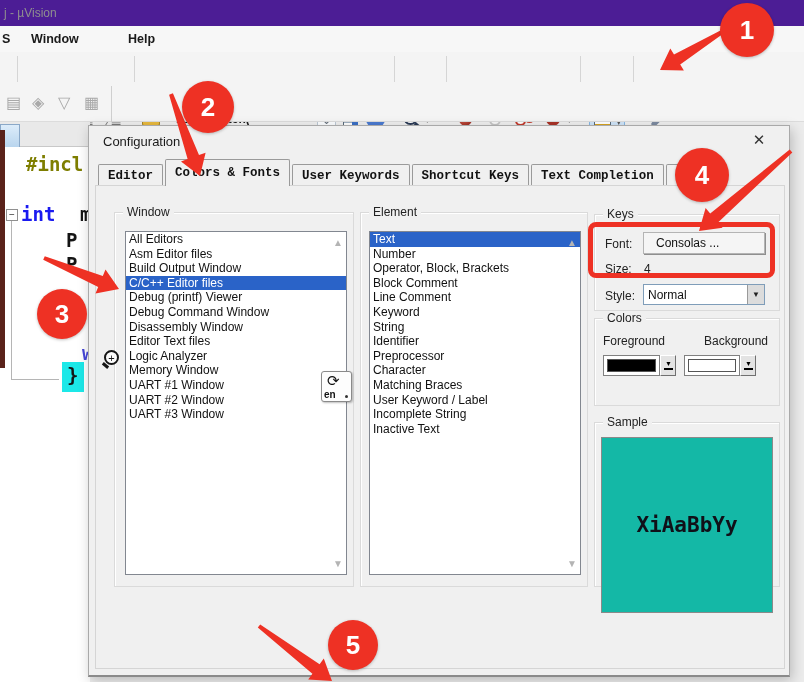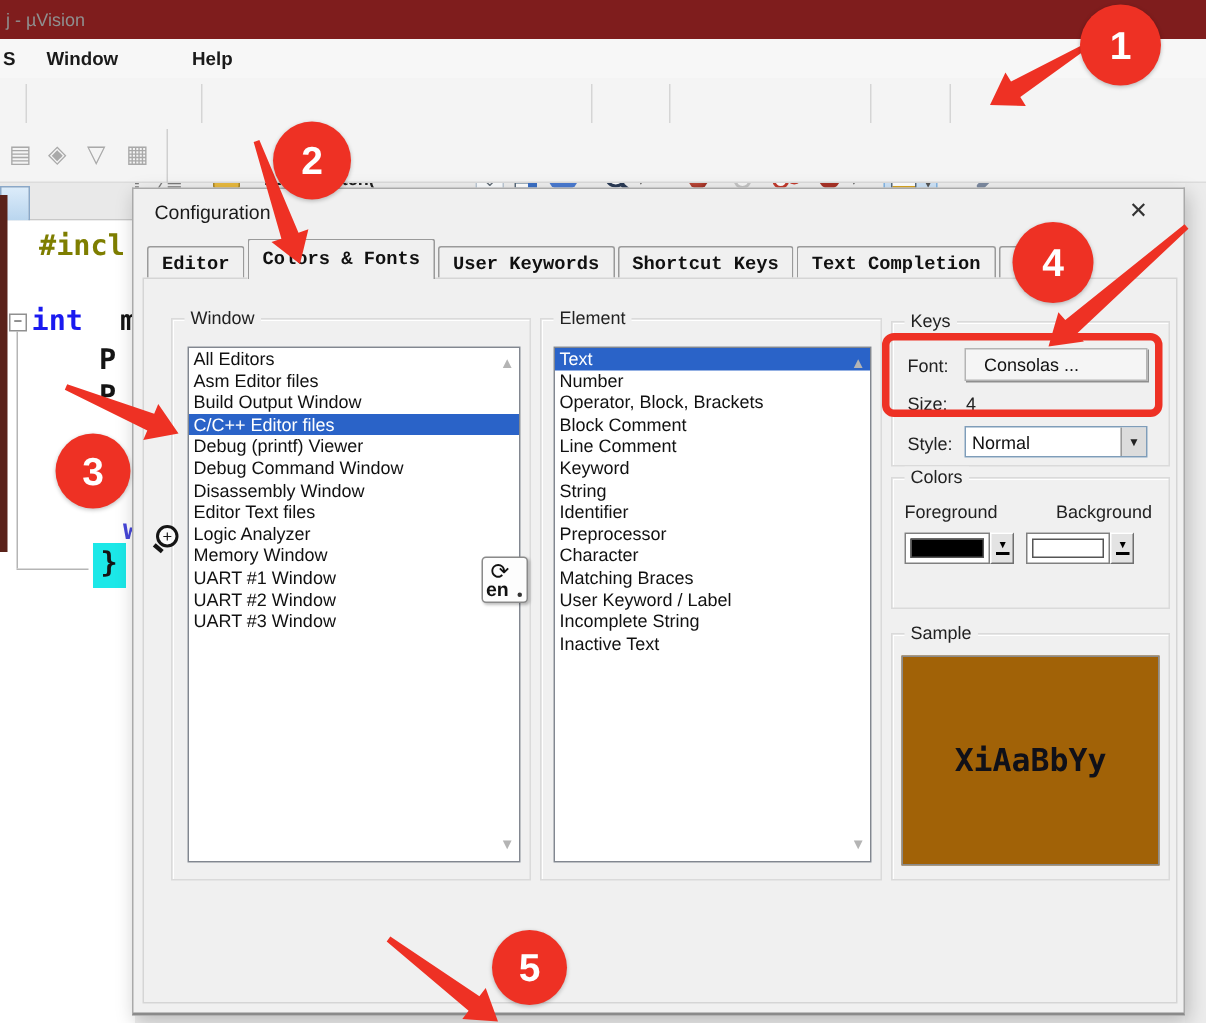--- a/index.html
+++ b/index.html
@@ -1,21 +1,21 @@
 <!DOCTYPE html>
 <html><head>
 <meta charset="utf-8">
 <style>
   * { margin:0; padding:0; box-sizing:border-box; }
   html,body { width:804px; height:682px; overflow:hidden; }
   body { font-family:"Liberation Sans", sans-serif; background:#f0f0f0; }
   #screen { position:relative; width:804px; height:682px; background:#efefef; overflow:hidden; }
 
   
-  .titlebar { position:absolute; left:0; top:0; width:804px; height:26px; background:#7f1d1d; }
+  .titlebar { position:absolute; left:0; top:0; width:804px; height:26px; background:#4c1d95; }
   .titlebar .title { position:absolute; left:4px; top:6px; font-size:12px; color:#8f8f8f; }
   .menubar { position:absolute; left:0; top:26px; width:804px; height:26px; background:#f7f7f7; }
   .menu-item { position:absolute; top:6px; font-size:12.5px; font-weight:600; color:#1a1a1a; }
   .toolbar1 { position:absolute; left:0; top:52px; width:804px; height:34px; background:#f4f4f4; }
   .toolbar2 { position:absolute; left:0; top:86px; width:804px; height:36px; background:#f4f4f4; border-bottom:1px solid #dcdcdc; }
   .tb2-group { position:absolute; left:0; top:0; width:112px; height:36px; border-right:1px solid #cfcfcf; }
   .tb2-ic { position:absolute; top:7px; font-size:16px; color:#a9a9a9; }
   .tbsep { position:absolute; top:4px; width:1px; height:26px; background:#d5d5d5; }
   .ticon { position:absolute; display:flex; align-items:center; justify-content:center; }
 
@@ -94,33 +94,33 @@
   .combo { position:absolute; background:#fff; border:1px solid #7f9db9; font-size:12px; color:#111; }
   .combo .val { position:absolute; left:4px; top:3px; }
   .combo .btn { position:absolute; right:0; top:0; width:17px; height:100%; background:#dcdcdc; border-left:1px solid #9a9a9a;
                 color:#222; font-size:8px; text-align:center; line-height:19px; }
   .swatch-combo { position:absolute; height:21px; border:1px solid #808080; background:#fff; }
   .swatch { position:absolute; left:3px; top:3px; right:3px; bottom:3px; border:1px solid #555; }
   .drop3d { position:absolute; width:16px; height:21px; background:#e3e3e3; border:1px solid #9a9a9a;
             border-top-color:#fff; border-left-color:#fff; border-right-color:#707070; border-bottom-color:#707070; }
   .drop3d .arr { position:absolute; left:3px; top:4px; width:9px; font-size:7px; line-height:8px; text-align:center; color:#000; border-bottom:2px solid #000; }
 
-  .sample-box { position:absolute; left:6px; top:14px; width:172px; height:140px; background:#a16207; border:1px solid #8a8a8a;
+  .sample-box { position:absolute; left:6px; top:14px; width:172px; height:176px; background:#14b8a6; border:1px solid #8a8a8a;
                 display:flex; align-items:center; justify-content:center; }
   .sample-text { font-family:"DejaVu Sans Mono", monospace; font-weight:700; font-size:21px; color:#101018; }
 
   
   .ann-circle { position:absolute; border-radius:50%; background:#ee3124; color:#fff; font-weight:700; font-size:26px;
                 display:flex; align-items:center; justify-content:center; z-index:10; box-shadow:0 1px 3px rgba(0,0,0,.25); }
   #annot-arrows { position:absolute; left:0; top:0; z-index:9; pointer-events:none; }
   .ann-rect { position:absolute; left:588px; top:222px; width:187px; height:56px; border:5px solid #ee3124; border-radius:8px; z-index:8; }
   .ime { position:absolute; left:321px; top:371px; width:31px; height:31px; background:#fdfdfd; border:1px solid #8a8a8a;
          border-radius:3px; box-shadow:1px 1px 2px rgba(0,0,0,.25); z-index:7; }
   .ime .swirl { position:absolute; left:5px; top:0px; font-size:15px; color:#111; }
-  .ime .lang { position:absolute; left:2px; bottom:1px; font-size:13px; font-weight:700; color:#111; }
+  .ime .lang { position:absolute; left:2px; bottom:1px; font-size:10px; font-weight:700; color:#111; }
   .ime .dot { position:absolute; right:3px; bottom:3px; width:3px; height:3px; background:#333; border-radius:50%; }
 
   .right-sliver { position:absolute; left:790px; top:122px; width:14px; height:560px; background:#ececec; }
 </style>
 </head>
 <body>
 
 <div id="screen">
 
   <div class="titlebar">

